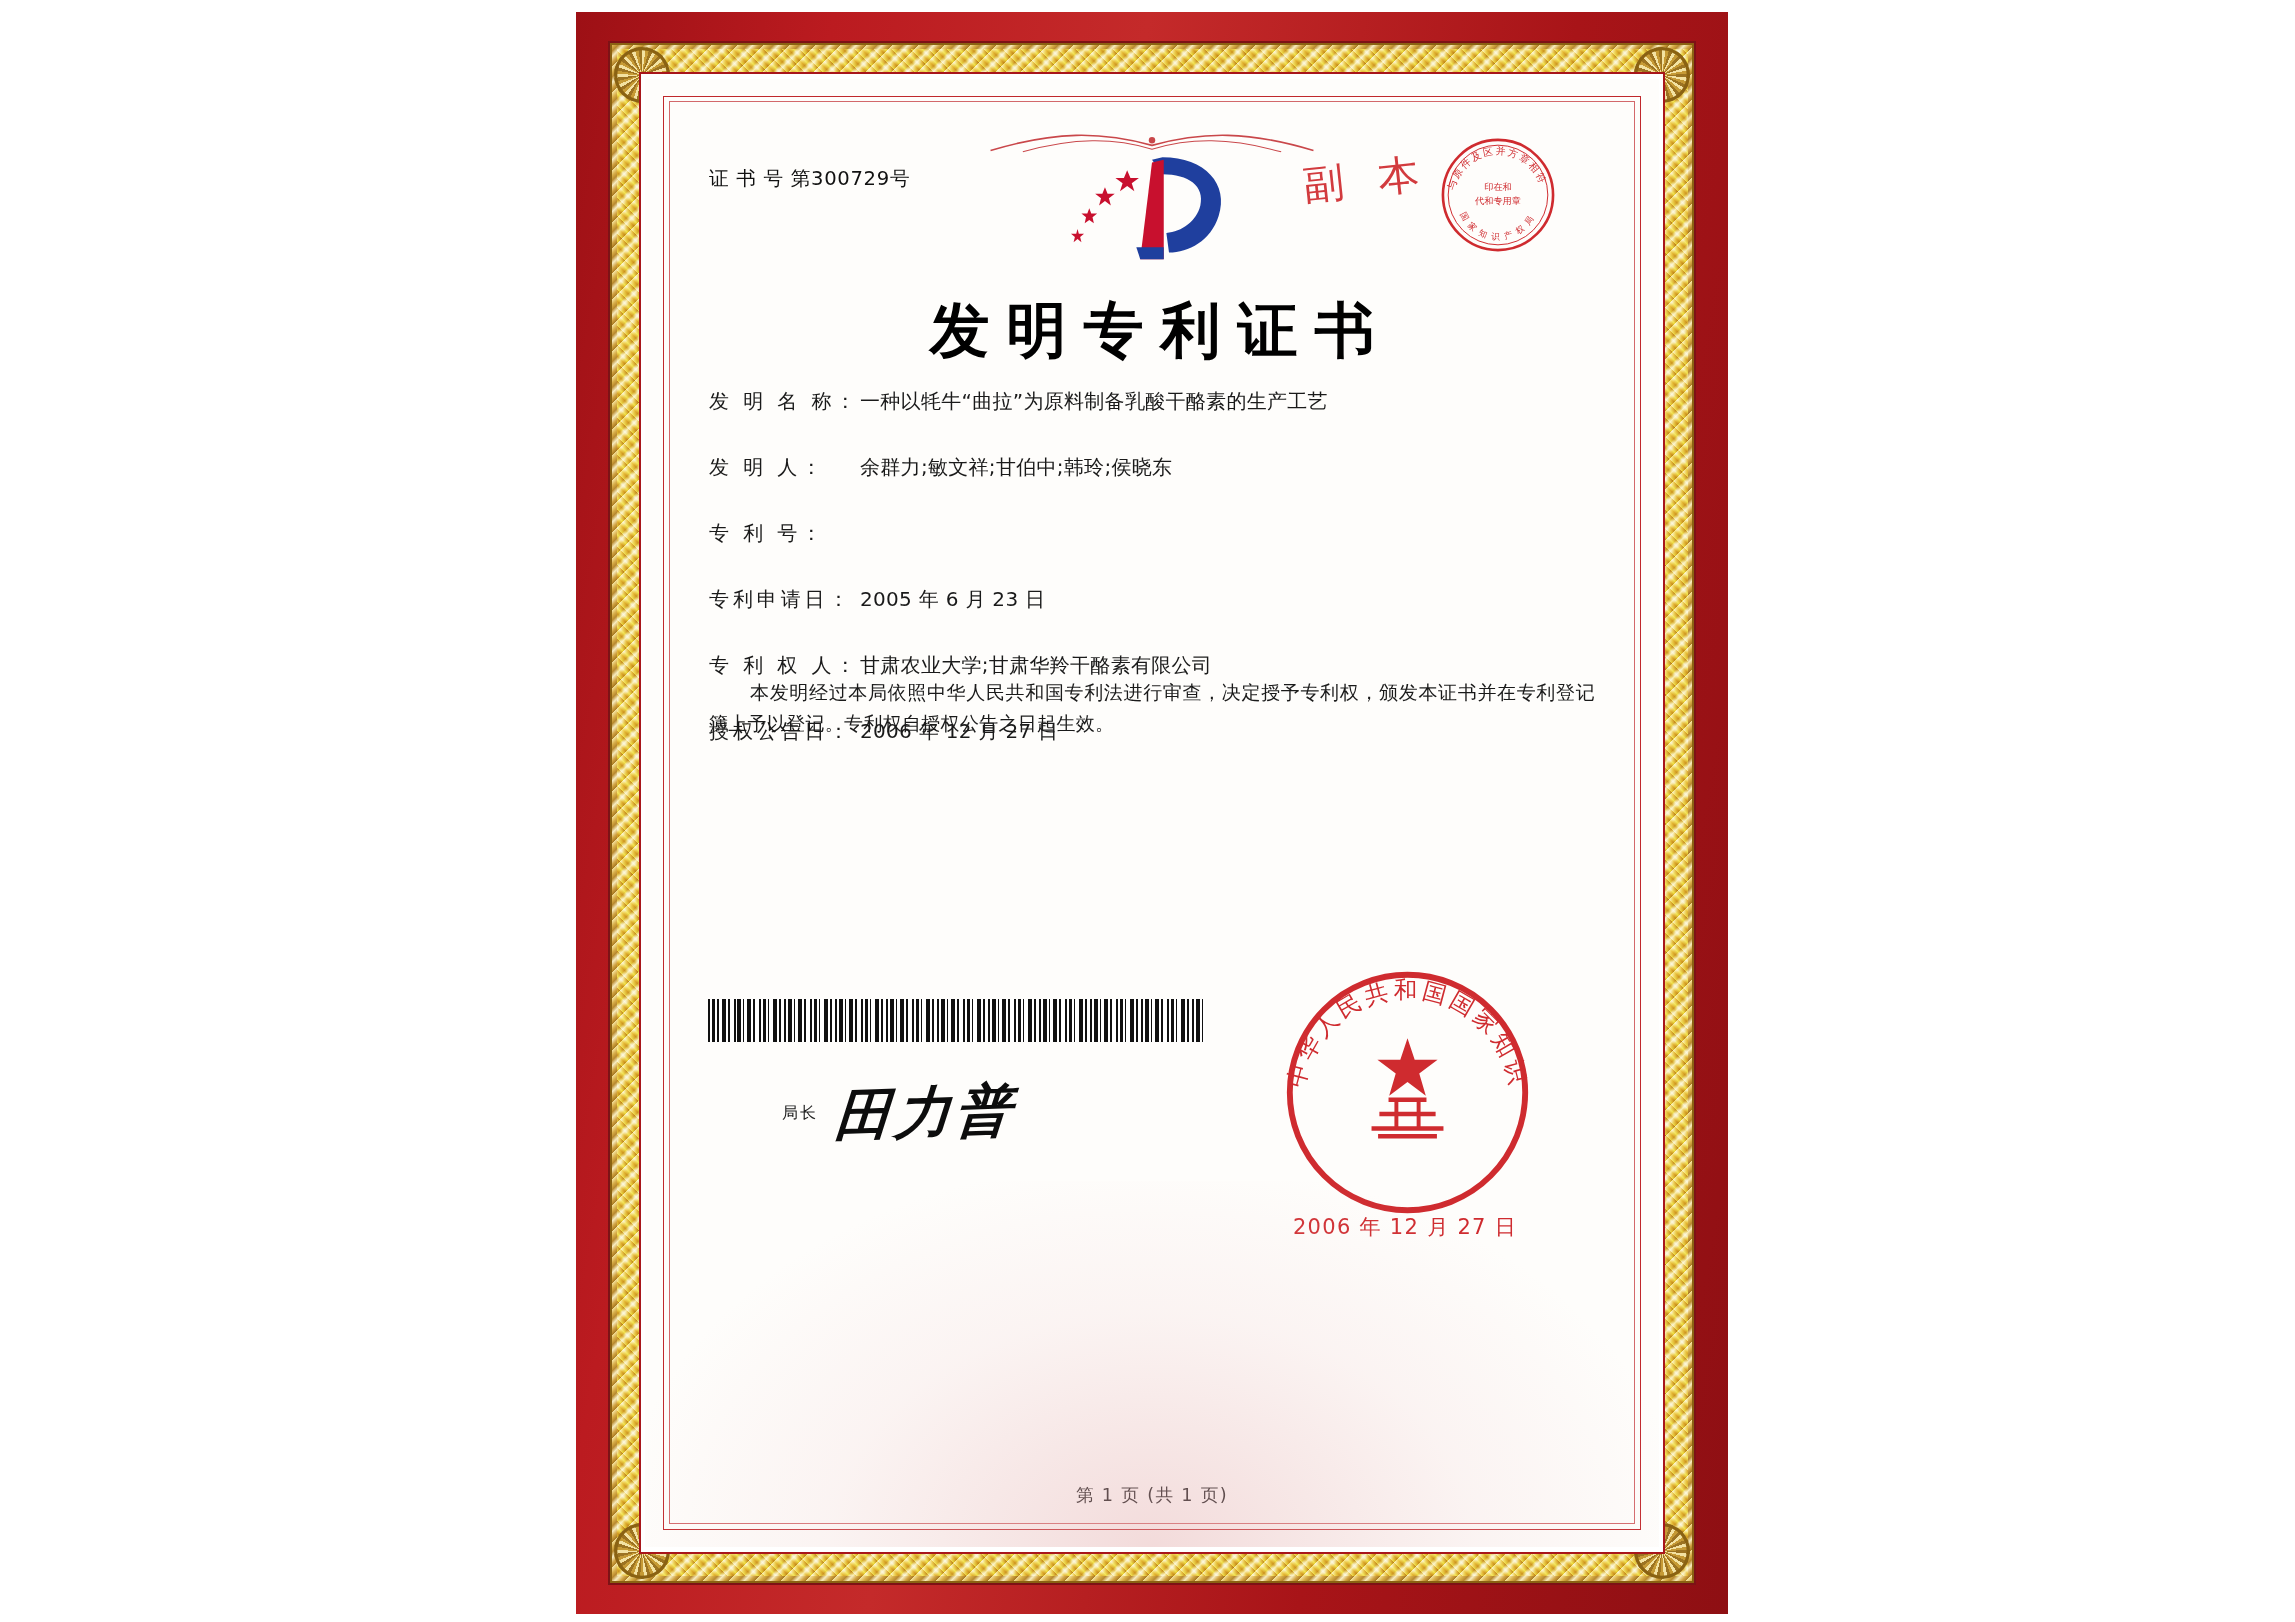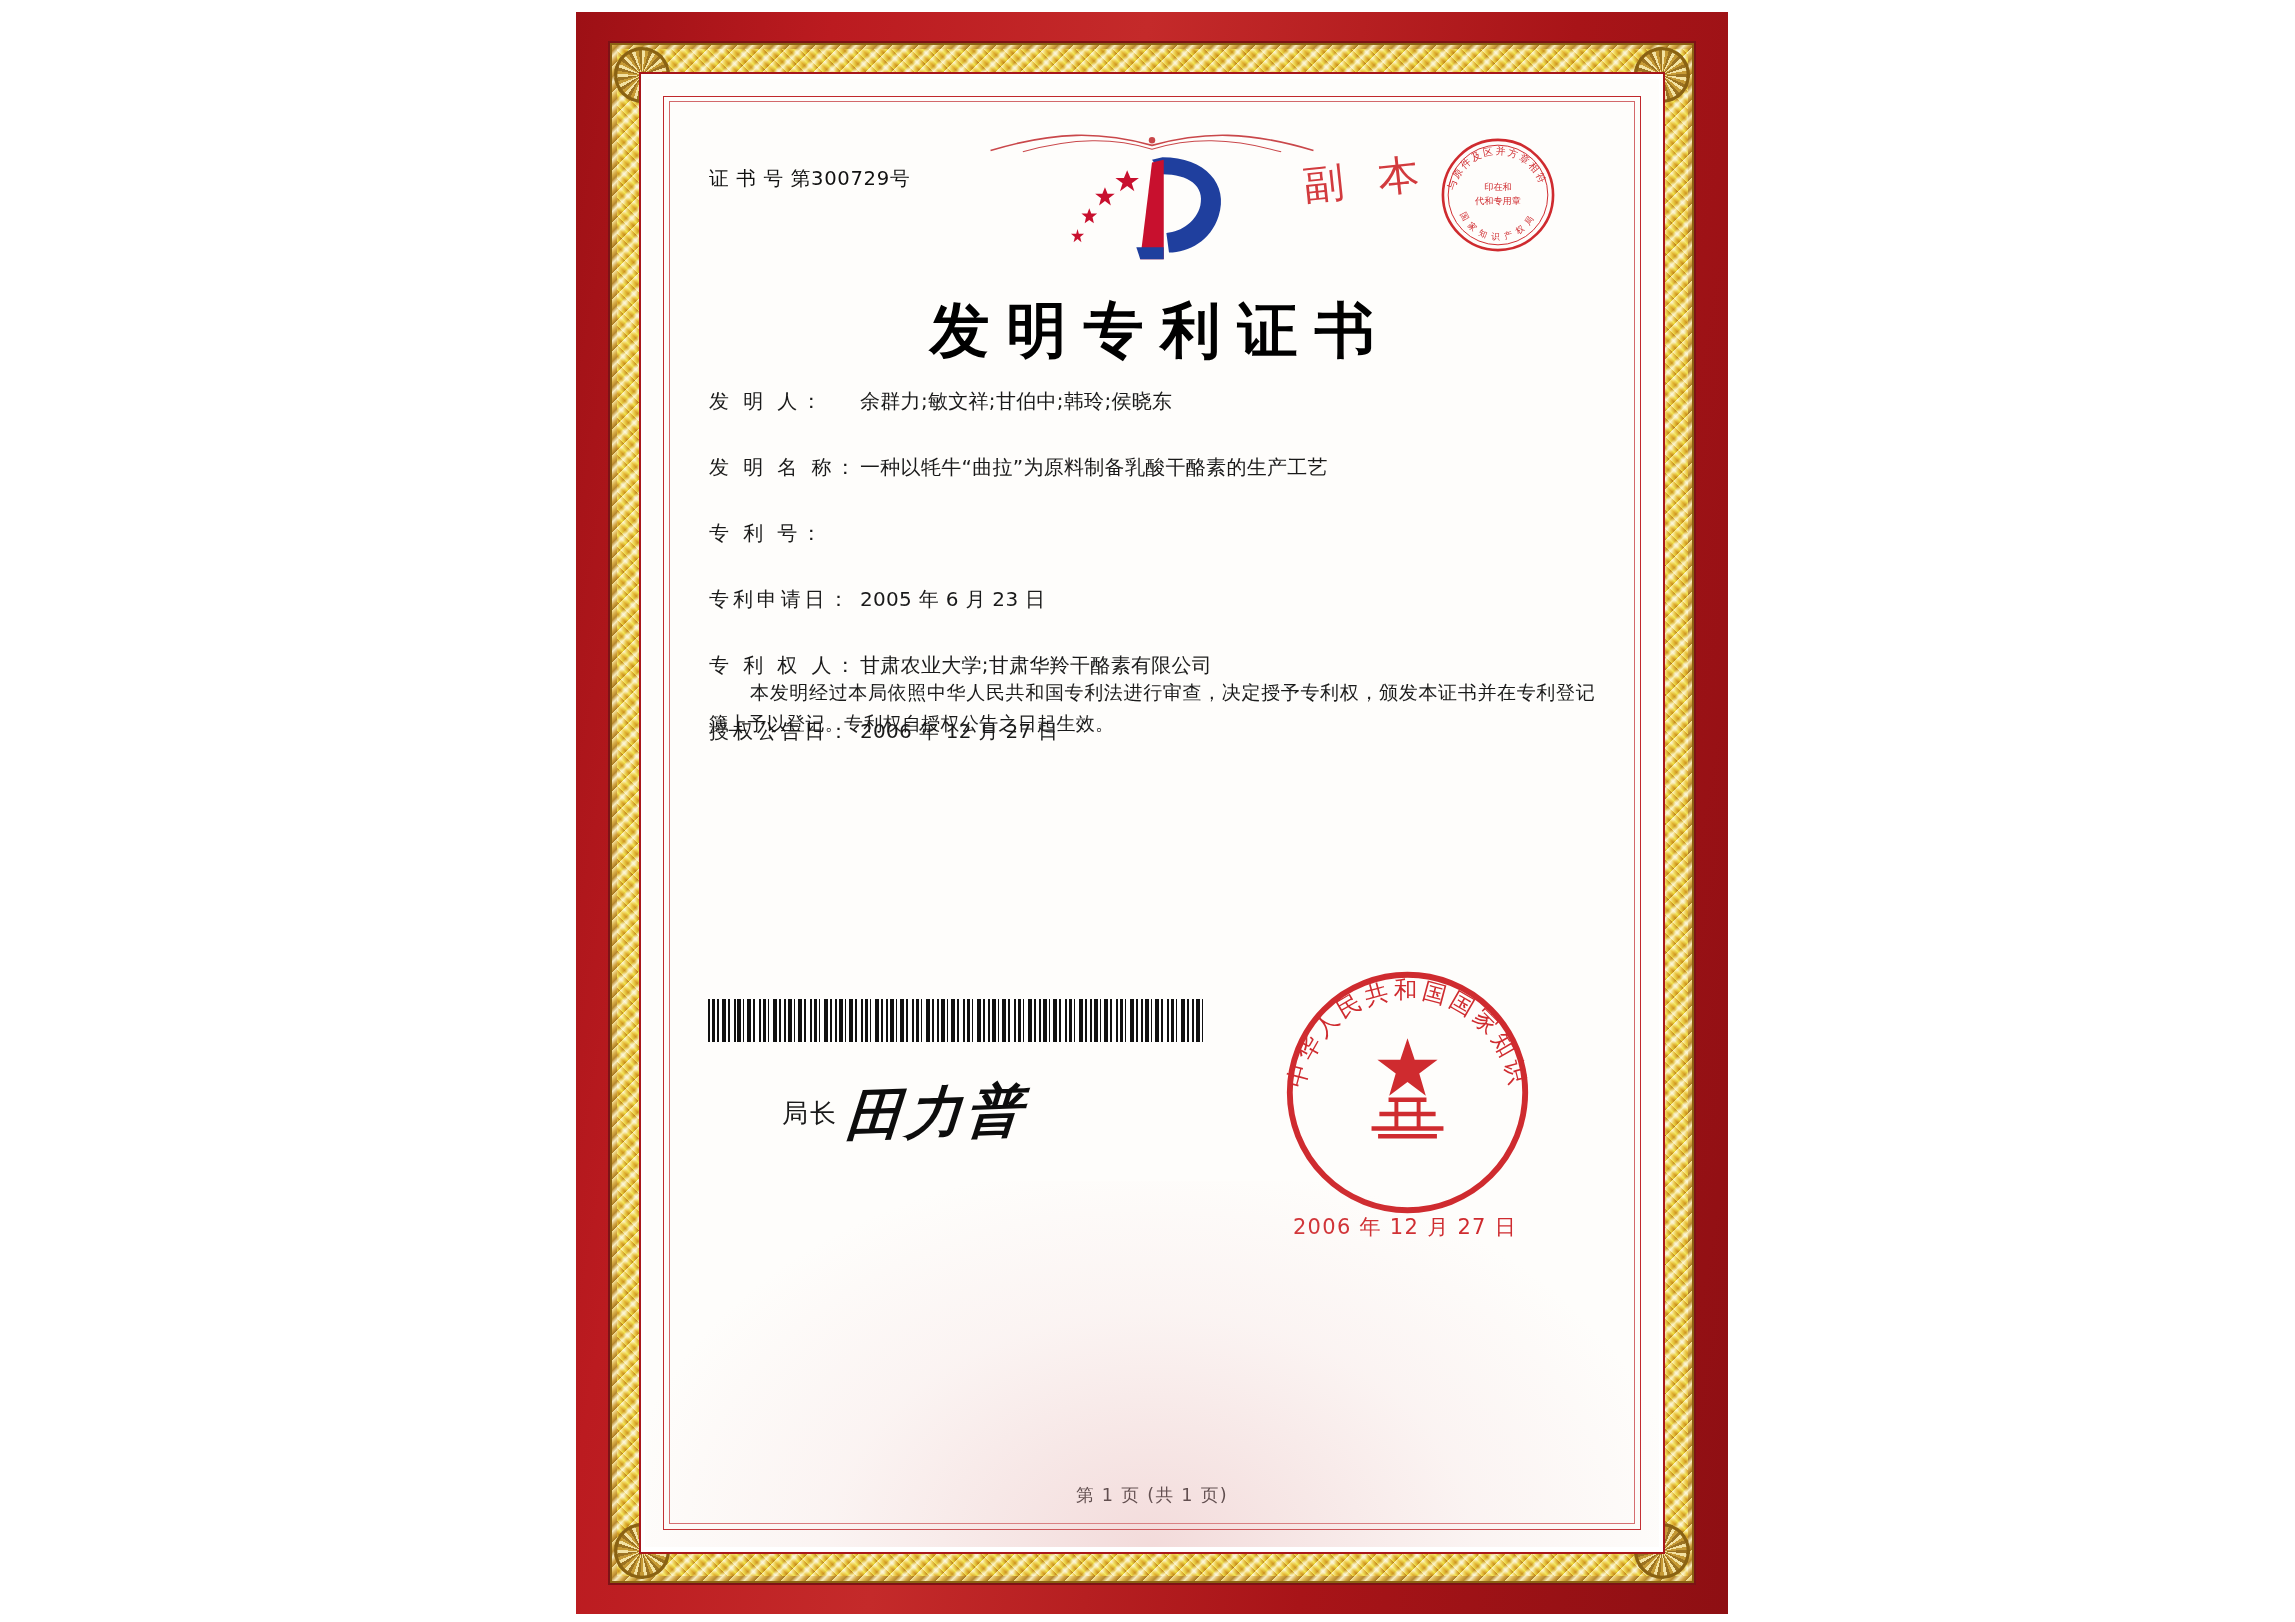--- a/index.html
+++ b/index.html
@@ -255,23 +255,23 @@
 
   
   .sign-row {
     position: absolute;
     left: 98px;
     top: 962px;
     display: flex;
     align-items: center;
   }
   .sign-label {
-    font-size: 26px;
+    font-size: 16px;
     letter-spacing: 2px;
-    margin-right: 8px;
+    margin-right: 17px;
     font-family: Liberation Serif, serif;
   }
   .signature {
     font-family: "DejaVu Serif", "Liberation Serif", serif;
     font-size: 56px;
     font-style: italic;
     font-weight: bold;
     letter-spacing: 3.9px;
     color: #0d0d0d;
     transform: skewX(-6deg) rotate(-2deg);
@@ -364,26 +364,26 @@
             <textPath href="#arcBot" startOffset="12%">国 家 知 识 产 权 局</textPath>
           </text>
           <text x="90" y="82" font-size="14" fill="#cf2b2f" text-anchor="middle">印在和</text>
           <text x="90" y="104" font-size="14" fill="#cf2b2f" text-anchor="middle">代和专用章</text>
         </svg>
 
         <div class="title">发明专利证书</div>
 
         <div class="fields">
           <div class="field">
+            <div class="lbl">发 明 名 称：</div>
+            <div class="val">一种以牦牛“曲拉”为原料制备乳酸干酪素的生产工艺</div>
+          </div>
+          <div class="field">
             <div class="lbl">发 明 人：</div>
             <div class="val">余群力;敏文祥;甘伯中;韩玲;侯晓东</div>
-          </div>
-          <div class="field">
-            <div class="lbl">发 明 名 称：</div>
-            <div class="val">一种以牦牛“曲拉”为原料制备乳酸干酪素的生产工艺</div>
           </div>
           <div class="field">
             <div class="lbl">专 利 号：</div>
           </div>
           <div class="field">
             <div class="lbl">专利申请日：</div>
             <div class="val">2005 年 6 月 23 日</div>
           </div>
           <div class="field">
             <div class="lbl">专 利 权 人：</div>

